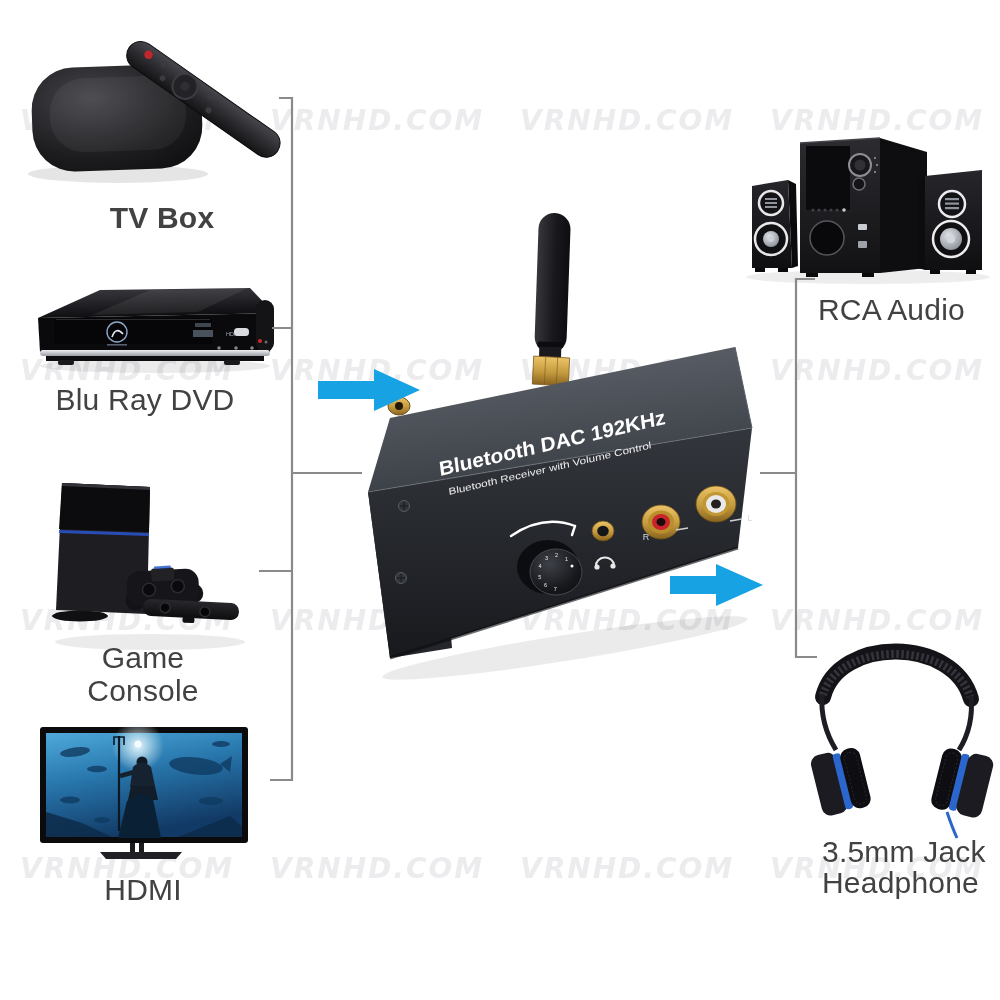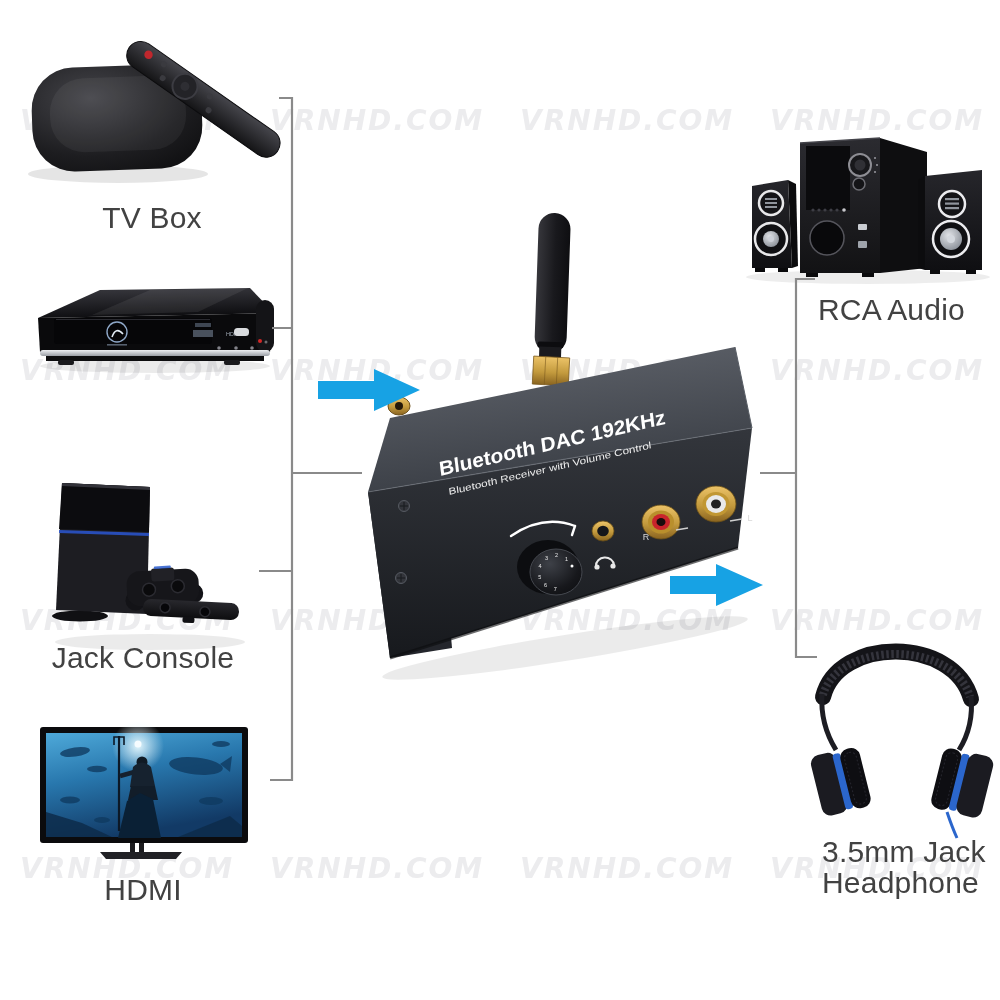--- a/index.html
+++ b/index.html
@@ -351,22 +351,23 @@
       <path d="M 947,812 q 5,15 10,26" stroke="#2b66cc" stroke-width="3" fill="none"></path>
     </g>
 
     <path d="M279,98 H292 V780 H270 M272,328 H292 M292,473 H362 M259,571 H292" stroke="#8A8A8A" stroke-width="2.2" fill="none"></path>
     <path d="M815,279 H796 V657 H817 M760,473 H796" stroke="#8A8A8A" stroke-width="2.2" fill="none"></path>
 
     <polygon points="318,381 374,381 374,369 420,390 374,411 374,399 318,399" fill="#17A2E4"></polygon>
     <polygon points="670,576 716,576 716,564 763,585 716,606 716,594 670,594" fill="#17A2E4"></polygon>
   </svg>
 
-  <div class="lbl center" style="left:52px;top:201px;">TV Box</div>
-  <div class="lbl center" style="left:43px;top:641px;">Jack Console</div>
+  <div class="lbl center" style="left:62px;top:201px;font-weight:bold;">TV Box</div>
+  <div class="lbl center" style="left:45px;top:383px;">Blu Ray DVD</div>
+  <div class="lbl center" style="left:43px;top:641px;">Game Console</div>
   <div class="lbl center" style="left:43px;top:873px;">HDMI</div>
   <div class="lbl" style="left:818px;top:283px;width:180px;margin-top:10px;">
     <div>RCA Audio</div>
   </div>
   <div class="lbl" style="left:822px;top:836px;width:180px;line-height:31px;">
     <div>3.5mm Jack</div>
     <div>Headphone</div>
   </div>
 </div>
 

